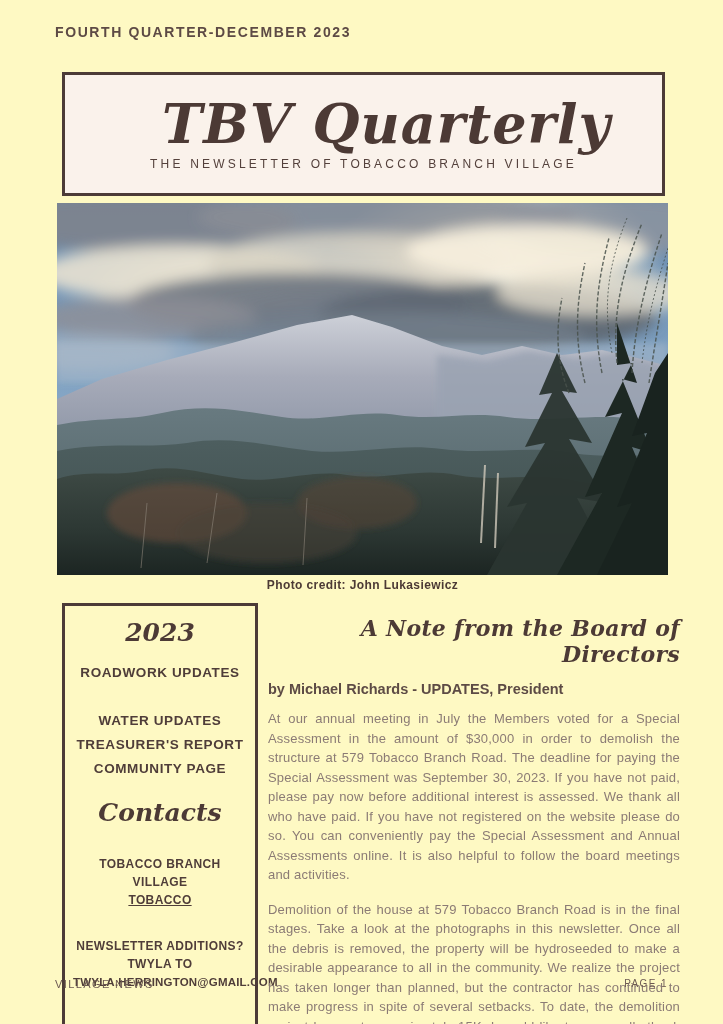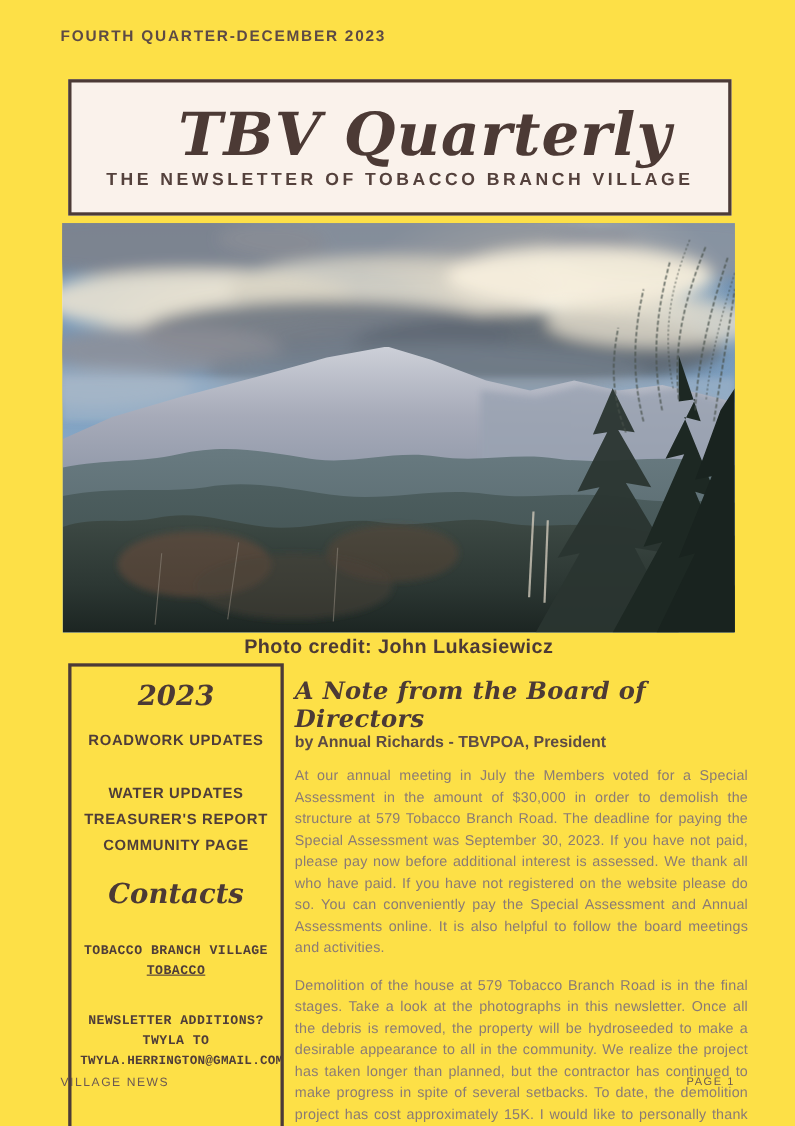--- a/index.html
+++ b/index.html
@@ -1,51 +1,51 @@
 <!DOCTYPE html>
 <html><head>
 <meta charset="utf-8">
 <style>
   * { margin: 0; padding: 0; box-sizing: border-box; }
   html, body { background: #e8e0d8; }
   .page {
     position: relative;
     width: 723px; height: 1024px;
     margin: 0 auto;
-    background: #fde047;
+    background: #fef9c3;
     font-family: "Liberation Sans", sans-serif;
     color: #54413c;
     overflow: hidden;
   }
   .issue-label {
     position: absolute; left: 55px; top: 24px;
     font-size: 14px; letter-spacing: 1.6px; font-weight: 600;
     color: #5d4a45;
   }
   .masthead {
     position: absolute; left: 62px; top: 72px; width: 603px; height: 124px;
     border: 3px solid #4c3b37;
     display: flex; flex-direction: column; align-items: center; justify-content: center;
     gap: 6px; background: #faf2eb;
   }
   .masthead-title {
     font-family: "DejaVu Serif", serif; font-style: italic; font-weight: bold;
     font-size: 54px; line-height: 1; color: #4c3a35; letter-spacing: 1px; margin-left: 46px;
   }
   .masthead-subtitle {
-    font-size: 16px; letter-spacing: 3.2px; color: #54413c; font-weight: 700;
+    font-size: 12px; letter-spacing: 3.2px; color: #54413c; font-weight: 400;
   }
   .photo-frame {
     position: absolute; left: 57px; top: 203px; width: 611px; height: 372px;
     background: #6f8fae; overflow: hidden;
   }
   .photo-frame svg { display: block; width: 100%; height: 100%; }
   .photo-credit {
     position: absolute; left: 57px; top: 578px; width: 611px;
-    text-align: center; font-size: 18px; font-weight: bold; color: #4c3a35;
+    text-align: center; font-size: 12px; font-weight: bold; color: #4c3a35;
     letter-spacing: 0.4px;
   }
   .sidebar {
     position: absolute; left: 62px; top: 603px; width: 196px; height: 451px;
     border: 3px solid #4c3b37;
     text-align: center; padding: 12px 8px;
   }
   .sidebar-year {
     font-family: "DejaVu Serif", serif; font-style: italic; font-weight: bold;
     font-size: 25px; color: #4c3a35; margin-bottom: 18px;
@@ -53,29 +53,29 @@
   .sidebar-item {
     font-size: 13.5px; letter-spacing: 0.6px; font-weight: 600; color: #4f3d39;
     margin-bottom: 9px;
   }
   .sidebar-item.first { margin-bottom: 33px; }
   .sidebar-contacts {
     font-family: "DejaVu Serif", serif; font-style: italic; font-weight: bold;
     font-size: 25px; color: #4c3a35; margin-top: 22px; margin-bottom: 12px;
   }
   .sidebar-line { font-size: 12px; letter-spacing: 0.4px; font-weight: 600; color: #4f3d39; line-height: 1.5; }
-  .sidebar-gap { margin-top: 28px; font-family: Liberation Mono, monospace; }
+  .sidebar-gap { margin-top: 28px; }
   .sidebar a { color: #4f3d39; text-decoration: underline; cursor: pointer; }
   .sidebar .email { font-size: 11.5px; letter-spacing: 0.2px; }
   .article {
     position: absolute; left: 268px; top: 615px; width: 412px;
   }
   .article-heading {
     font-family: "DejaVu Serif", serif; font-style: italic; font-weight: bold;
-    font-size: 22px; color: #4c3a35; letter-spacing: 0.3px;
+    font-size: 22px; color: #4c3a35; margin-bottom: 14px; letter-spacing: 0.3px; text-align: right;
   }
   .article-byline {
     font-size: 14.5px; font-weight: 600; color: #5d4b45; margin-bottom: 12px;
   }
   .article p {
     font-size: 13px; line-height: 1.5; color: #8b7b75;
     text-align: justify; margin-bottom: 15px; letter-spacing: 0.2px;
   }
   .footer-left {
     position: absolute; left: 55px; top: 978px;
@@ -218,21 +218,21 @@
     </div>
     <div class="sidebar-line sidebar-gap">
       <span>NEWSLETTER ADDITIONS?</span><br>
       <span>TWYLA TO</span><br>
       <span class="email">TWYLA.HERRINGTON@GMAIL.COM</span>
     </div>
   </div>
 
   <div class="article">
     <div class="article-heading">A Note from the Board of Directors</div>
-    <div class="article-byline">by Annual Richards - TBVPOA, President</div>
+    <div class="article-byline">by Michael Richards - UPDATES, President</div>
     <p>At our annual meeting in July the Members voted for a Special Assessment in the amount of $30,000 in order to demolish the structure at 579 Tobacco Branch Road. The deadline for paying the Special Assessment was September 30, 2023. If you have not paid, please pay now before additional interest is assessed. We thank all who have paid. If you have not registered on the website please do so. You can conveniently pay the Special Assessment and Annual Assessments online. It is also helpful to follow the board meetings and activities.</p>
     <p>Demolition of the house at 579 Tobacco Branch Road is in the final stages. Take a look at the photographs in this newsletter. Once all the debris is removed, the property will be hydroseeded to make a desirable appearance to all in the community. We realize the project has taken longer than planned, but the contractor has continued to make progress in spite of several setbacks. To date, the demolition project has cost approximately 15K. I would like to personally thank John Luke and Bill Taylor for overseeing this project and spending countless hours making sure the work was being completed properly and safely. A special thanks to Donna Howard, as well, for taking on the Treasurer position at no charge.  Your efforts have not gone unnoticed!</p>
 
   </div>
 
   <div class="footer-left">VILLAGE NEWS</div>
   <div class="footer-right">PAGE 1</div>
 
 </div>
 

